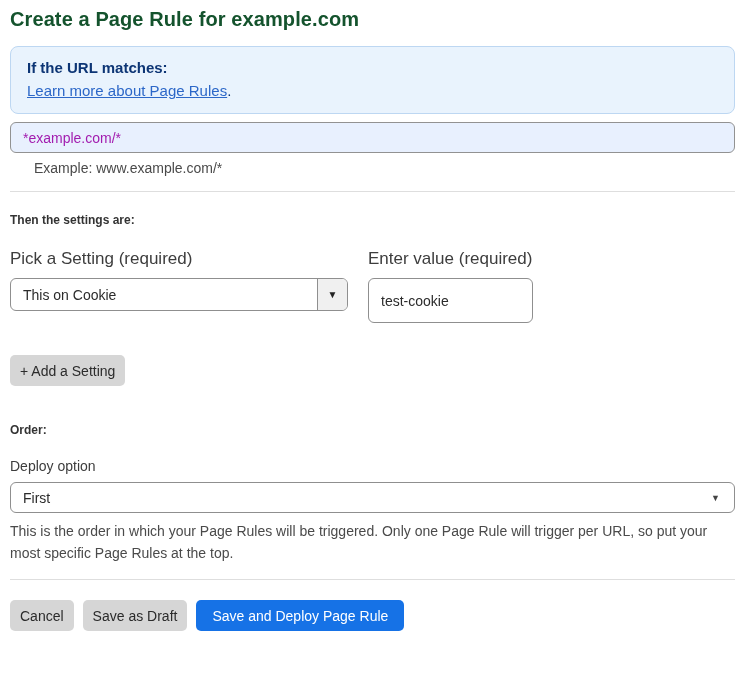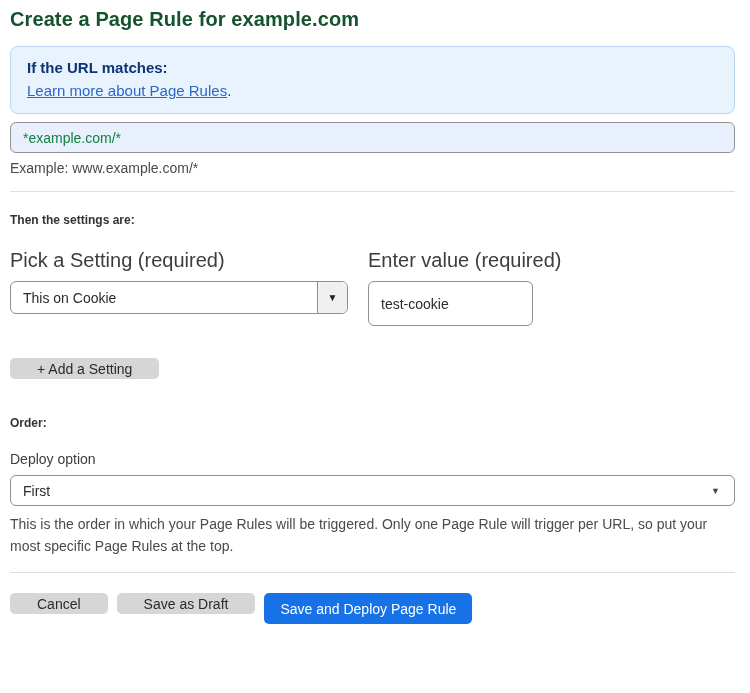--- a/index.html
+++ b/index.html
@@ -19,47 +19,47 @@
     margin-top:15px;background:var(--info-bg,#e9f3fd);
     border:1px solid var(--info-border,#bdd7f2);
     border-radius:8px;padding:9px 16px 11px;color:var(--info-text,#0d3575);
     font-size:15px;line-height:23px;
   }
   .info-heading{font-weight:700;}
   .info-link{color:var(--link-blue,#2c67c8);text-decoration:underline;cursor:pointer;}
   .field-label{display:block;margin-top:21px;font-size:14px;color:#3d3d3d;}
   .url-input{
     margin-top:8px;width:100%;height:31px;border:1px solid #929292;border-radius:6px;
-    background:var(--input-focus-bg,#e8f0fe);padding:0 12px;font-size:14px;color:#15803d;
+    background:var(--input-focus-bg,#e8f0fe);padding:0 12px;font-size:14px;color:#a21caf;
     font-family:inherit;outline:none;
   }
-  .hint{margin-top:7px;font-size:14px;color:#4a4a4a;}
+  .hint{margin-top:7px;font-size:14px;color:#4a4a4a;margin-left:24px;}
   .divider{border:none;border-top:1px solid #dedede;margin-top:15px;}
   h2.section-heading{font-size:12px;font-weight:700;color:#333333;margin-top:21px;}
   .settings-row{display:flex;margin-top:22px;}
   .setting-col{width:338px;}
   .value-col{margin-left:20px;}
-  .col-label{display:block;font-size:20px;color:#3d3d3d;}
+  .col-label{display:block;font-size:17px;color:#3d3d3d;}
   .dropdown{
     margin-top:9px;height:33px;border:1px solid #8f8f8f;border-radius:6px;background:#ffffff;
     display:flex;align-items:stretch;cursor:pointer;overflow:hidden;
   }
   .dropdown-value{flex:1;display:flex;align-items:center;padding:0 12px;font-size:14px;color:#2b2b2b;}
   .dropdown-arrow-btn{
     width:30px;border-left:1px solid #8f8f8f;background:#f0f0f0;
     display:flex;align-items:center;justify-content:center;cursor:pointer;
   }
   .arrow-glyph{font-size:10px;color:#222222;line-height:1;}
   .value-input{
     margin-top:9px;width:165px;height:45px;border:1px solid #8f8f8f;border-radius:6px;
     background:#ffffff;padding:0 12px;font-size:14px;color:#2b2b2b;font-family:inherit;outline:none;
   }
   .gray-btn{
     background:var(--button-gray,#d6d6d6);color:#2b2b2b;border:none;border-radius:5px;
-    height:21px;padding:0 27px;font-size:14px;font-family:inherit;cursor:pointer;
+    height:31px;padding:0 10px;font-size:14px;font-family:inherit;cursor:pointer;
   }
   .add-btn{margin-top:32px;}
   .order-select{
     position:relative;margin-top:8px;height:31px;border:1px solid #8f8f8f;border-radius:6px;
     background:#ffffff;display:flex;align-items:center;padding:0 32px 0 12px;
     font-size:14px;color:#2b2b2b;cursor:pointer;
   }
   .select-chevron{
     position:absolute;right:14px;top:50%;transform:translateY(-50%);
     font-size:9px;color:#444444;line-height:1;

